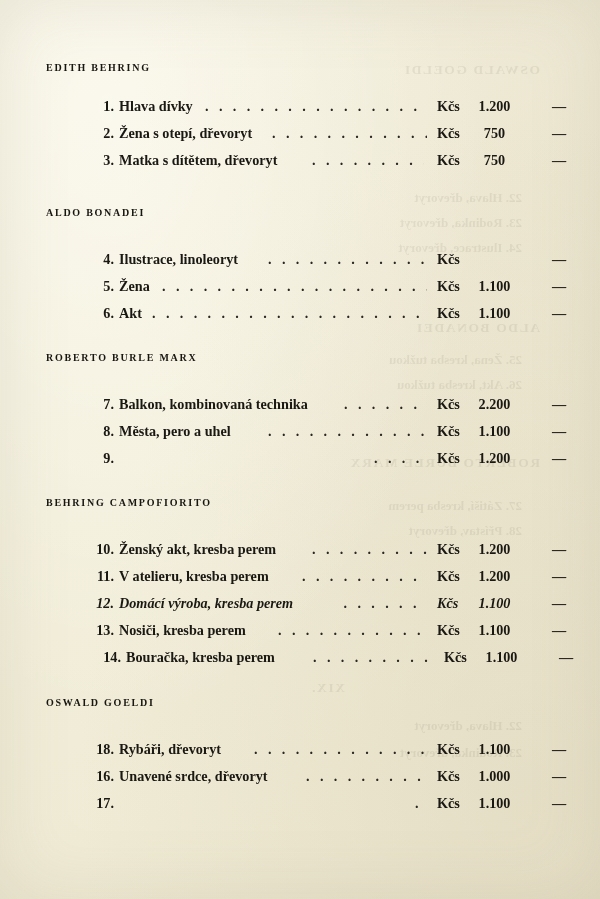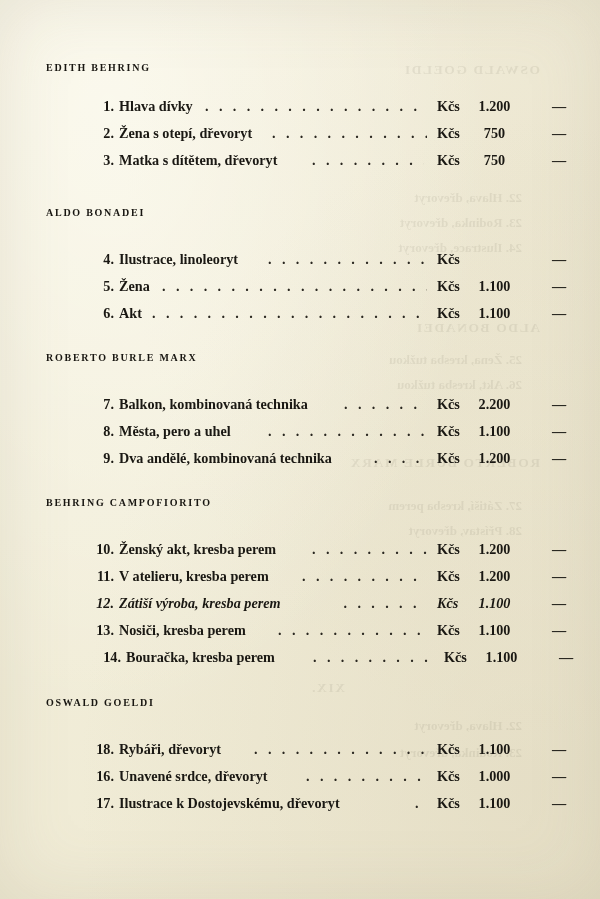--- a/index.html
+++ b/index.html
@@ -234,21 +234,20 @@
       <span class="num">8</span>
       <span class="title">Města, pero a uhel</span>
       <span class="leader" style="left:268px; width:159px;">. . . . . . . . . . . . . . . . . . . . . . . . . . . . .</span>
       <span class="cur">Kčs</span>
       <span class="amount">1.100</span>
       <span class="dash">—</span>
     </div>
 
     <div class="item" style="top:445px;">
       <span class="num">9</span>
-      <span class="title">Dva andělé, kombinovaná technika</span>
       <span class="leader" style="left:374px; width:53px;">. . . . . . . . .</span>
       <span class="cur">Kčs</span>
       <span class="amount">1.200</span>
       <span class="dash">—</span>
     </div>
   </div>
 
   <div class="section">
     <div class="section-header" style="top:497px;">BEHRING CAMPOFIORITO</div>
 
@@ -265,21 +264,21 @@
       <span class="num">11</span>
       <span class="title">V atelieru, kresba perem</span>
       <span class="leader" style="left:302px; width:125px;">. . . . . . . . . . . . . . . . . . . . . .</span>
       <span class="cur">Kčs</span>
       <span class="amount">1.200</span>
       <span class="dash">—</span>
     </div>
 
     <div class="item" style="top:590px;font-style:italic;">
       <span class="num">12</span>
-      <span class="title">Zátiší výroba, kresba perem</span>
+      <span class="title">Domácí výroba, kresba perem</span>
       <span class="leader" style="left:344px; width:83px;">. . . . . . . . . . . . . .</span>
       <span class="cur">Kčs</span>
       <span class="amount">1.100</span>
       <span class="dash">—</span>
     </div>
 
     <div class="item" style="top:617px;">
       <span class="num">13</span>
       <span class="title">Nosiči, kresba perem</span>
       <span class="leader" style="left:278px; width:149px;">. . . . . . . . . . . . . . . . . . . . . . . . . .</span>
@@ -314,21 +313,20 @@
       <span class="num">16</span>
       <span class="title">Unavené srdce, dřevoryt</span>
       <span class="leader" style="left:306px; width:121px;">. . . . . . . . . . . . . . . . . . . . .</span>
       <span class="cur">Kčs</span>
       <span class="amount">1.000</span>
       <span class="dash">—</span>
     </div>
 
     <div class="item" style="top:790px;">
       <span class="num">17</span>
-      <span class="title">Ilustrace k Dostojevskému, dřevoryt</span>
       <span class="leader" style="left:415px; width:12px;">.</span>
       <span class="cur">Kčs</span>
       <span class="amount">1.100</span>
       <span class="dash">—</span>
     </div>
   </div>
 
 </div>
 
 </body></html>

